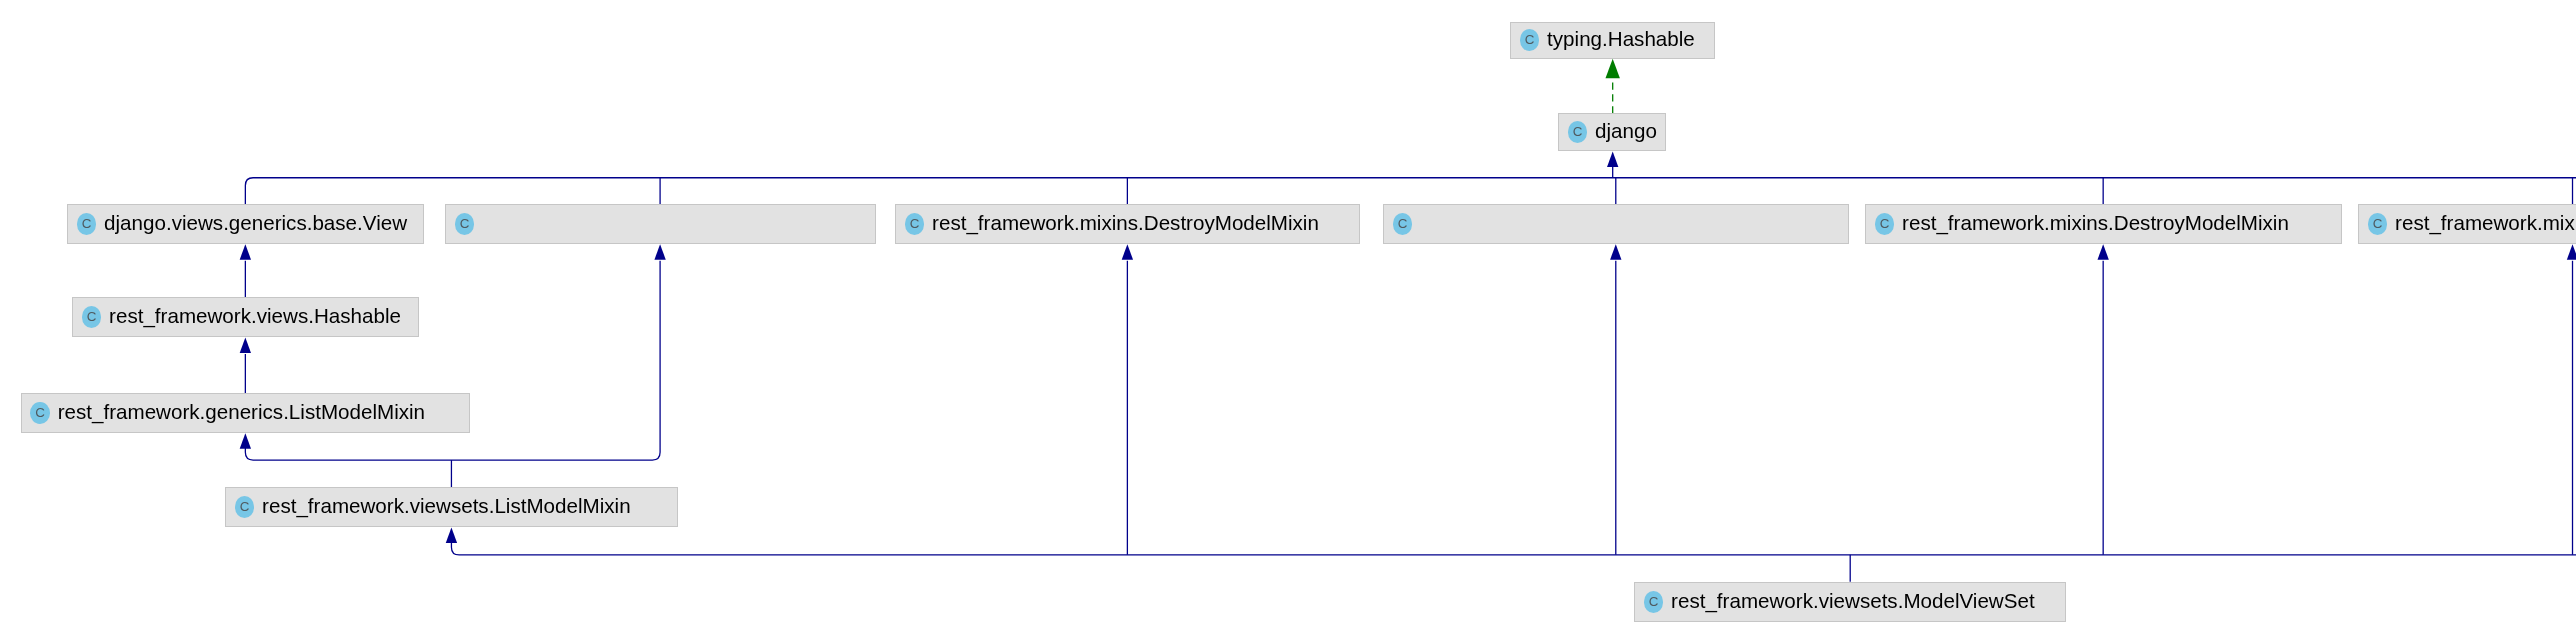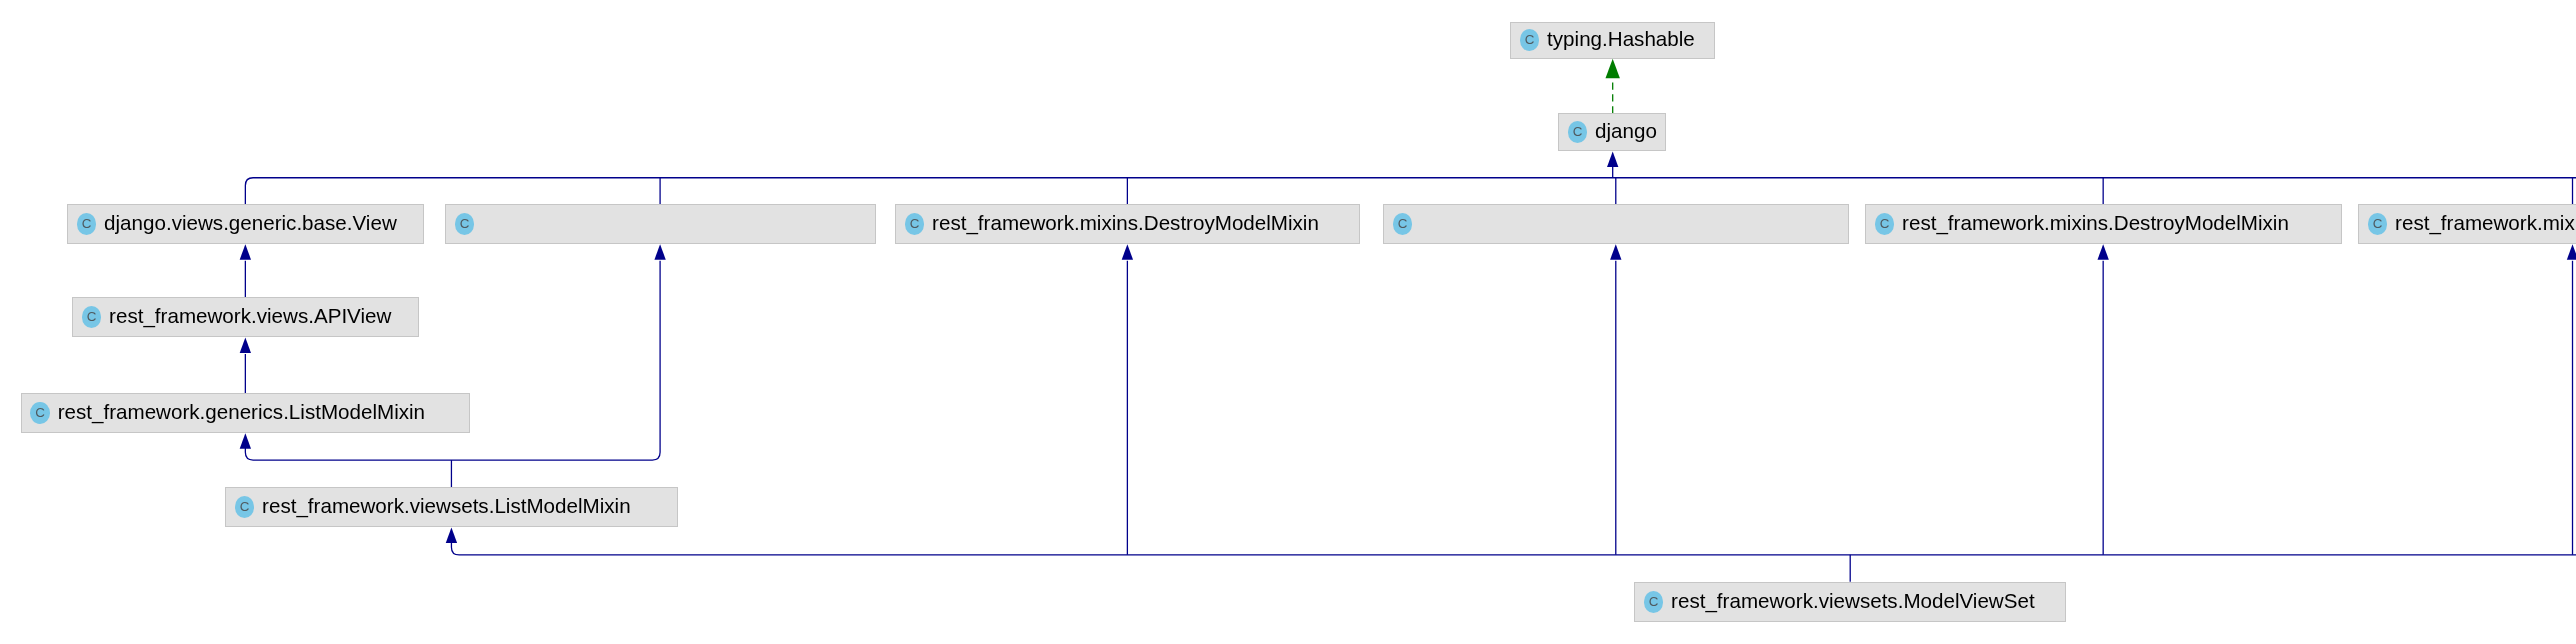--- a/index.html
+++ b/index.html
@@ -149,21 +149,21 @@
     <span class="nlabel">typing.Hashable</span>
   </div>
 
   <div class="node n-object">
     <span class="cicon">C</span>
     <span class="nlabel">django</span>
   </div>
 
   <div class="node n-view">
     <span class="cicon">C</span>
-    <span class="nlabel">django.views.generic.base.View</span>
+    <span class="nlabel">django.views.generics.base.View</span>
   </div>
 
   <div class="node n-viewsetmixin">
     <span class="cicon">C</span>
   </div>
 
   <div class="node n-destroy">
     <span class="cicon">C</span>
     <span class="nlabel">rest_framework.mixins.DestroyModelMixin</span>
   </div>
@@ -177,21 +177,21 @@
     <span class="nlabel">rest_framework.mixins.DestroyModelMixin</span>
   </div>
 
   <div class="node n-list">
     <span class="cicon">C</span>
     <span class="nlabel">rest_framework.mixins.ListModelMixin</span>
   </div>
 
   <div class="node n-apiview">
     <span class="cicon">C</span>
-    <span class="nlabel">rest_framework.views.APIView</span>
+    <span class="nlabel">rest_framework.views.Hashable</span>
   </div>
 
   <div class="node n-genericapiview">
     <span class="cicon">C</span>
     <span class="nlabel">rest_framework.generics.ListModelMixin</span>
   </div>
 
   <div class="node n-genericviewset">
     <span class="cicon">C</span>
     <span class="nlabel">rest_framework.viewsets.ListModelMixin</span>

